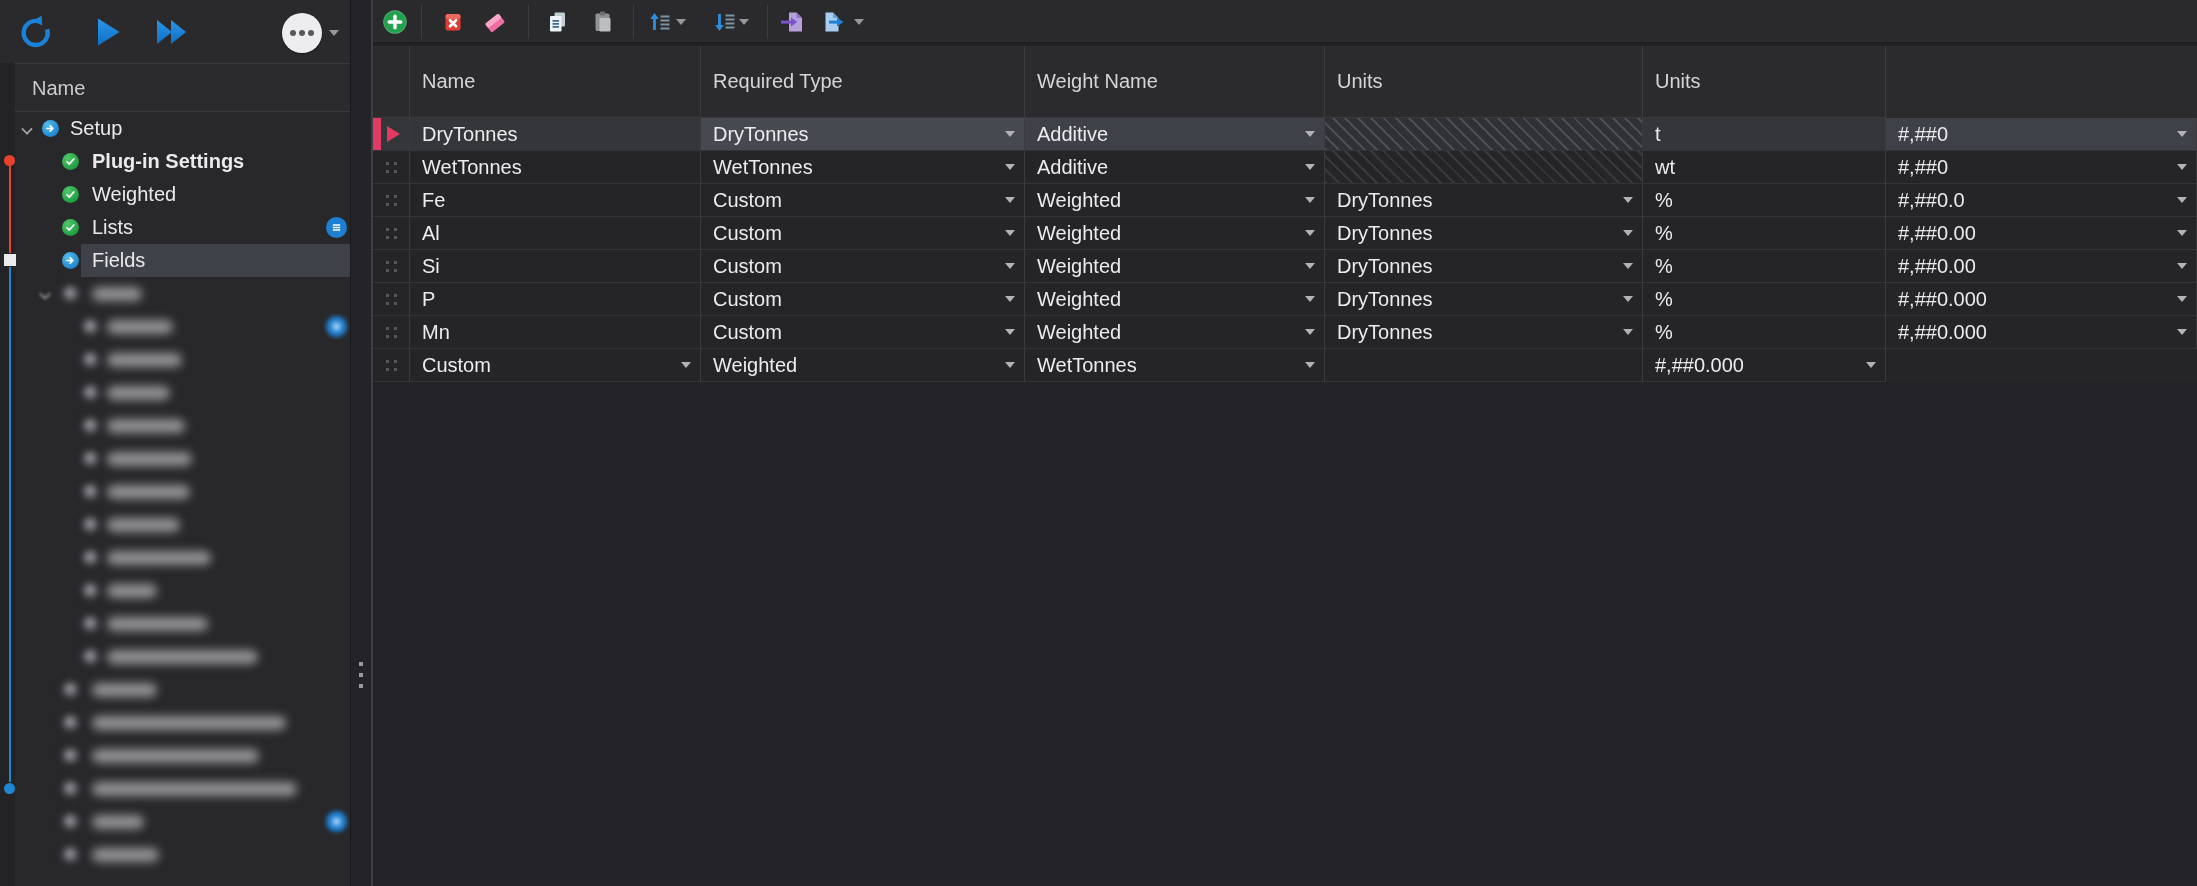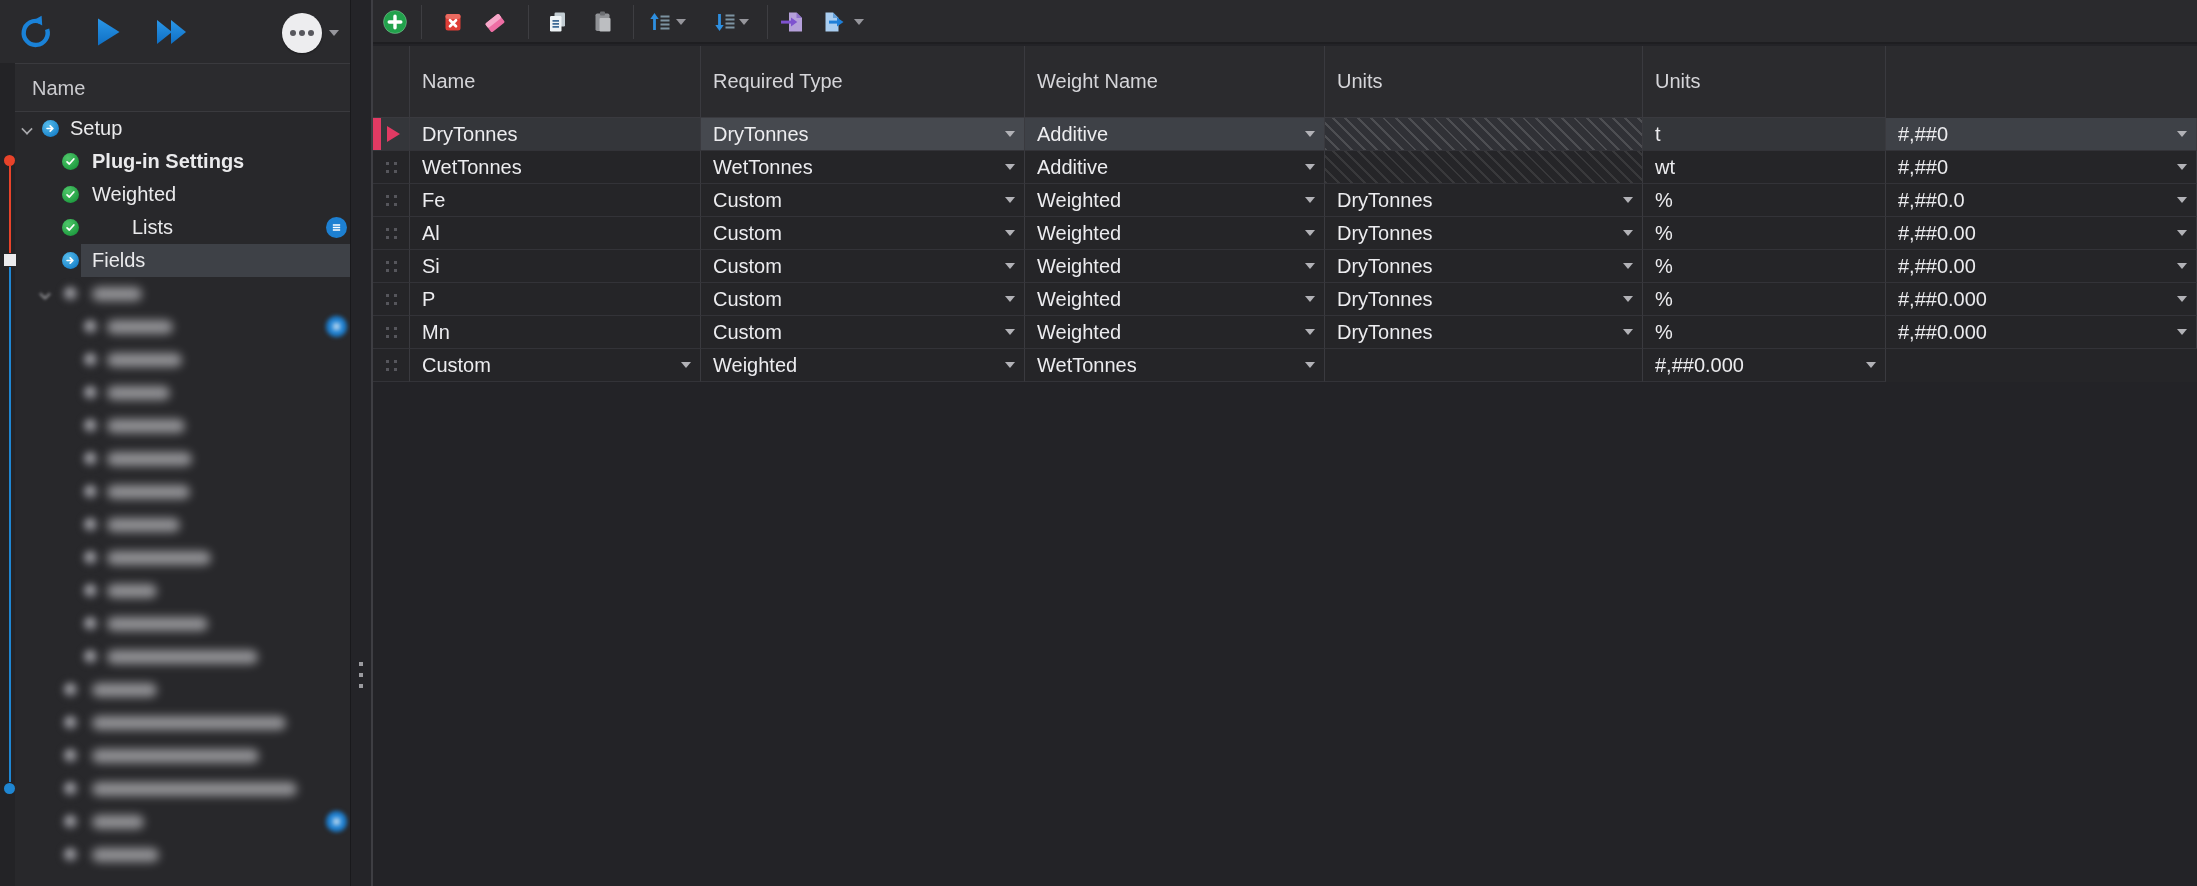--- a/index.html
+++ b/index.html
@@ -161,21 +161,21 @@
             </svg>
           </div>
           <div class="tree-label" style="left: 92px;">Weighted</div>
         </div>
         <div class="tree-row" style="top: 99px;">
           <div class="tree-icon check" style="left: 62px;">
             <svg width="11" height="11" viewBox="0 0 16 16">
    <path d="M3 8.6 L6.3 11.6 L12.8 4.4" stroke="#fff" stroke-width="2.6" fill="none" stroke-linecap="round" stroke-linejoin="round"></path>
             </svg>
           </div>
-          <div class="tree-label" style="left: 92px; margin-left: 40px;">Lists</div>
+          <div class="tree-label" style="left: 92px;">Lists</div>
           <div class="badge" style="left: 326px;">
             <svg width="13" height="13" viewBox="0 0 16 16">
    <path d="M3.5 5 H12.5 M3.5 8 H12.5 M3.5 11 H12.5" stroke="#fff" stroke-width="1.7"></path>
             </svg>
           </div>
         </div>
         <div class="tree-row" style="top: 132px;">
           <div class="tree-hl" style="left: 81px;"></div>
           <div class="tree-icon arrow" style="left: 62px;">
             <svg width="11" height="11" viewBox="0 0 16 16">

